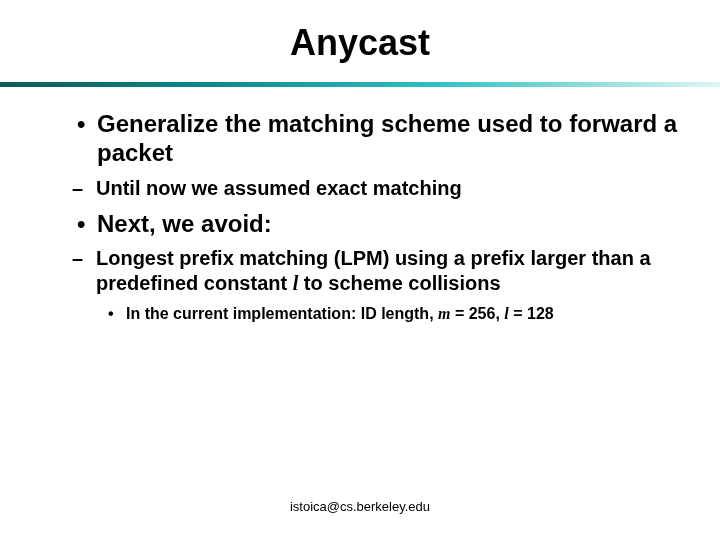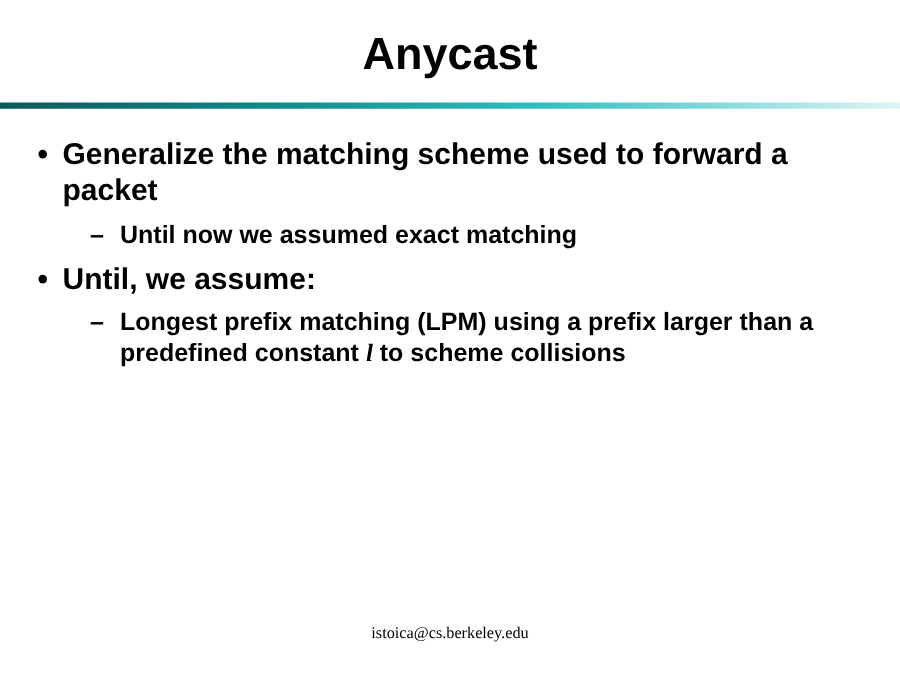--- a/index.html
+++ b/index.html
@@ -21,20 +21,21 @@
   .body {
     padding: 22px 22px 0 22px;
   }
   .l1 {
     font-size: 24px;
     font-weight: bold;
     line-height: 1.22;
     padding-left: 28px;
     text-indent: -20px;
     margin-bottom: 8px;
+    margin-left: 47px;
   }
   .l1 .bullet { display: inline-block; width: 20px; text-indent: 0; }
   .l2 {
     font-size: 20px;
     font-weight: bold;
     line-height: 1.25;
     padding-left: 74px;
     text-indent: -24px;
     margin-bottom: 8px;
   }
@@ -50,21 +51,20 @@
   .l3 .dot { display: inline-block; width: 18px; text-indent: 0; }
   .ital { font-style: italic; font-family: "Times New Roman", Times, serif; font-weight: bold; }
   .footer {
     position: absolute;
     bottom: 26px;
     left: 0;
     width: 100%;
     text-align: center;
     font-size: 13px;
     font-weight: normal;
-    font-family: Liberation Serif, serif;
   }
 </style>
 </head>
 <body>
 
 <div class="slide">
 
   <div class="title">Anycast</div>
   <div class="rule"></div>
 
@@ -72,24 +72,27 @@
 
     <div class="l1">
       <span class="bullet">•</span><span>Generalize the matching scheme used to forward a packet</span>
     </div>
 
     <div class="l2">
       <span class="dash">–</span><span>Until now we assumed exact matching</span>
     </div>
 
     <div class="l1">
-      <span class="bullet">•</span><span>Until, we assume:</span>
+      <span class="bullet">•</span><span>Next, we avoid:</span>
     </div>
 
     <div class="l2">
       <span class="dash">–</span><span>Longest prefix matching (LPM) using a prefix larger than a predefined constant </span><span class="ital">l</span><span> to scheme collisions</span>
     </div>
 
+    <div class="l3">
+      <span class="dot">•</span><span>In the current implementation: ID length, </span><span class="ital">m</span><span> = 256, </span><span class="ital">l</span><span> = 128</span>
+    </div>
 
   </div>
 
   <div class="footer">istoica@cs.berkeley.edu</div>
 </div>
 
 </body></html>

